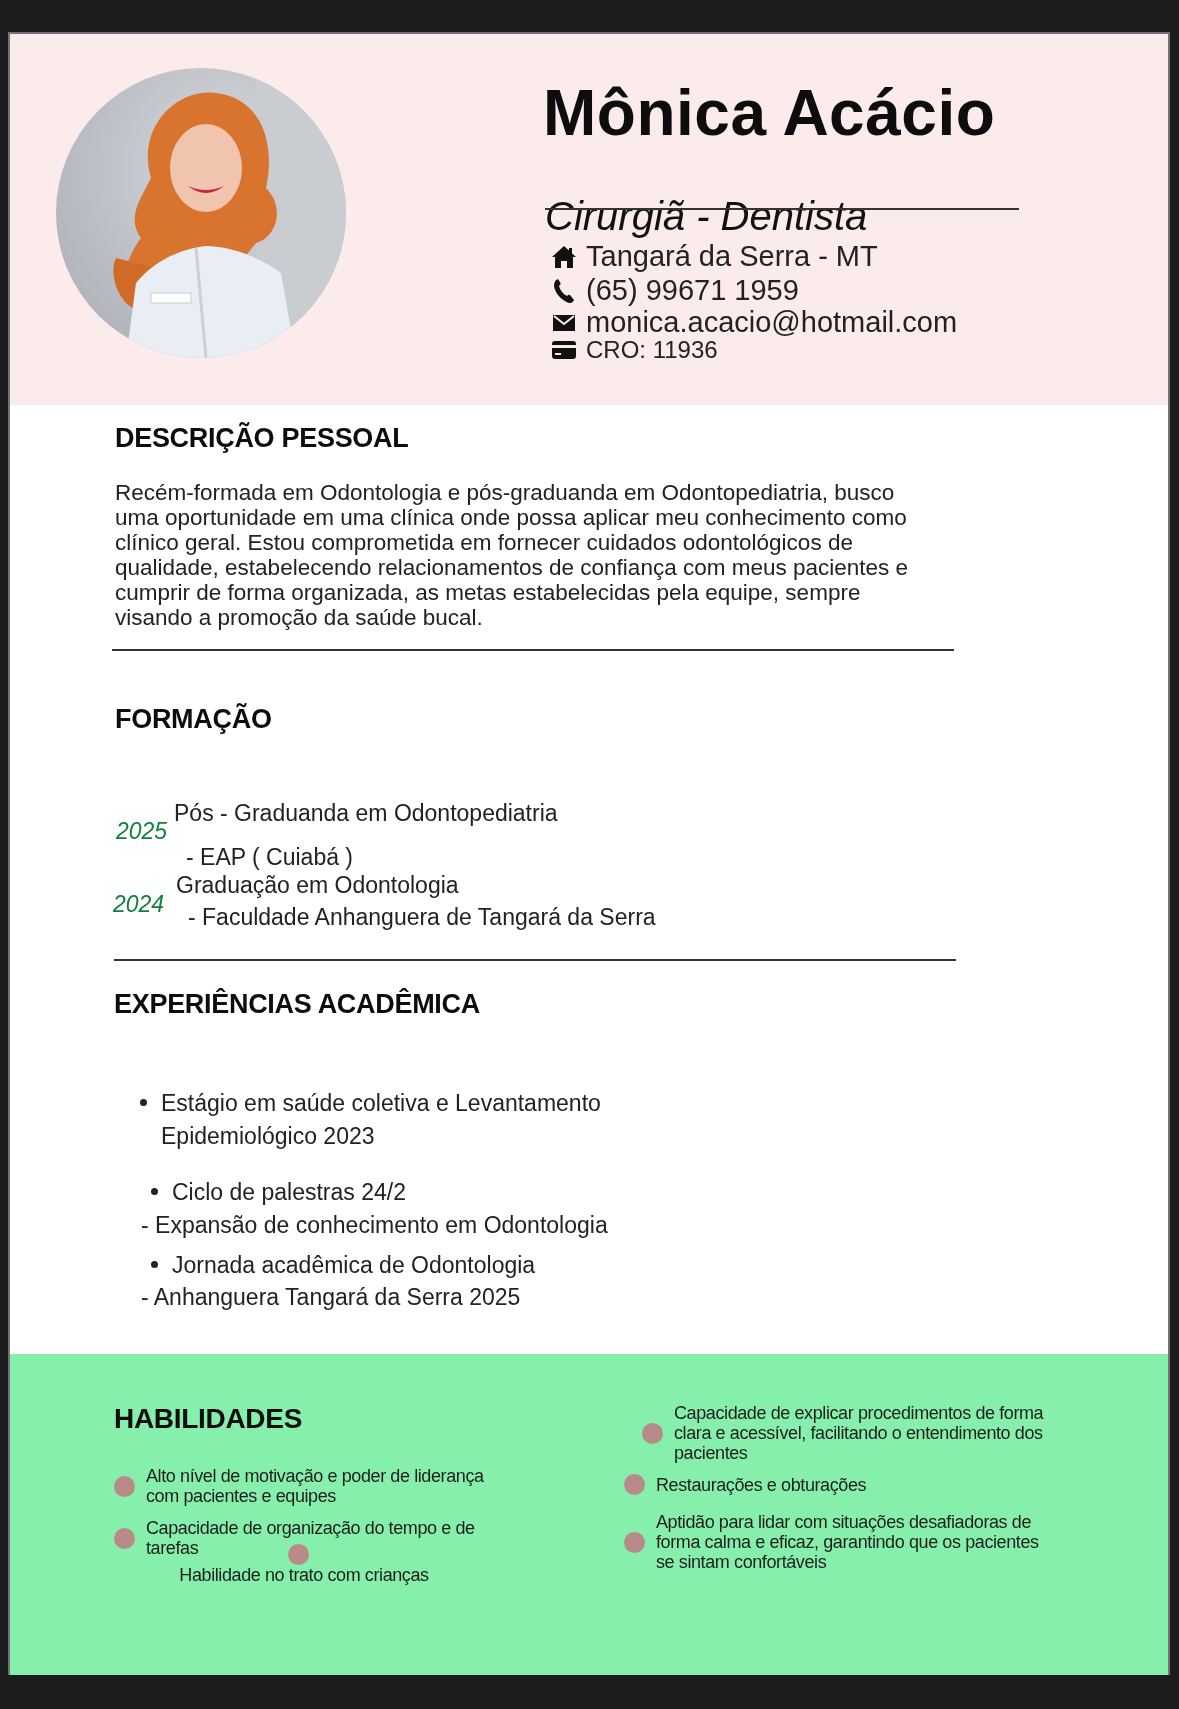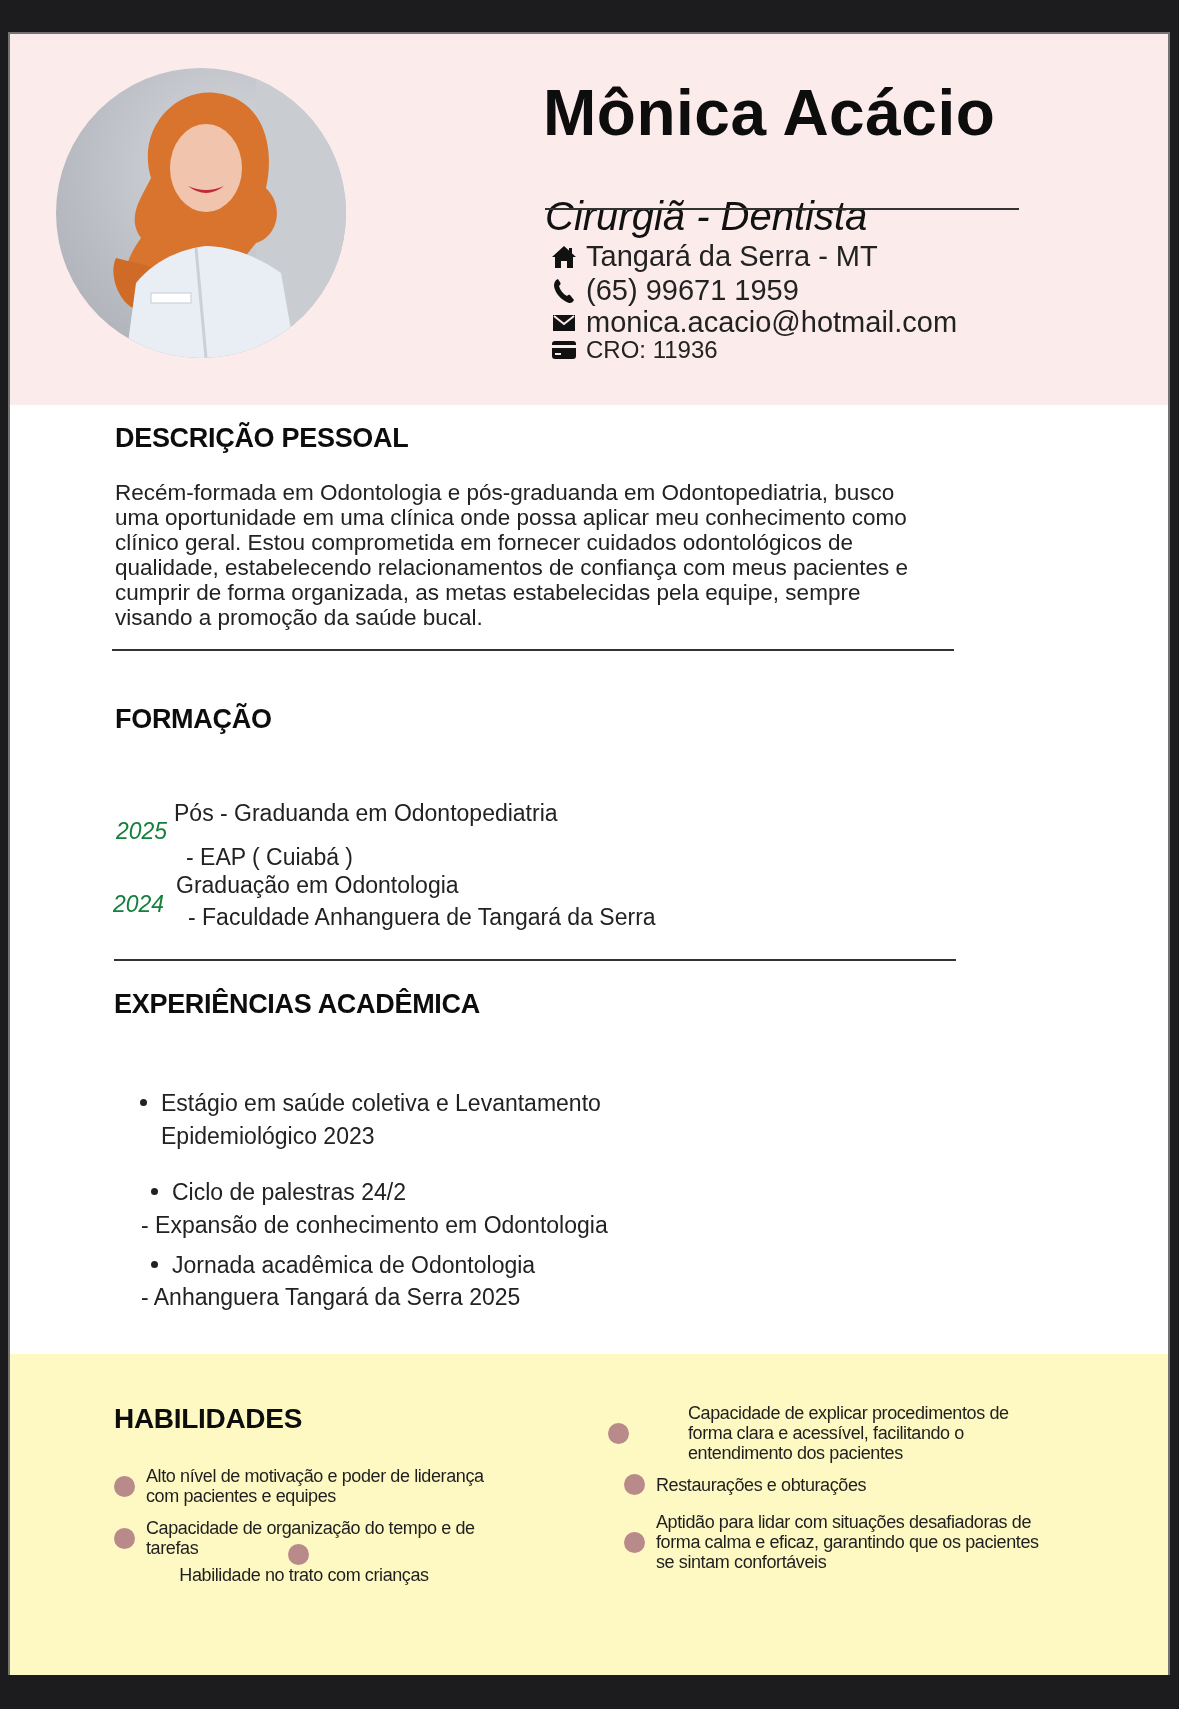--- a/index.html
+++ b/index.html
@@ -1,20 +1,20 @@
 <!DOCTYPE html>
 <html><head>
 <meta charset="utf-8">
 <style>
   * { box-sizing: border-box; margin: 0; padding: 0; }
   html, body { width: 1179px; height: 1709px; background: #1c1c1e; overflow: hidden; }
   body { position: relative; font-family: "Liberation Sans", sans-serif; color: #1a1a1a; }
   .page { position: absolute; left: 8px; top: 32px; width: 1162px; height: 1643px; background: #ffffff; border: 2px solid #737373; text-decoration: underline; }
   .header { position: absolute; left: 0; top: 0; width: 100%; height: 371px; background: #fcebeb; }
-  .footer { position: absolute; left: 0; top: 1320px; width: 100%; height: 321px; background: #fef9c3; }
+  .footer { position: absolute; left: 0; top: 1320px; width: 100%; height: 321px; background: #86efac; }
 
   .photo { position: absolute; left: 46px; top: 34px; width: 290px; height: 290px; border-radius: 50%; overflow: hidden;
            background: radial-gradient(circle at 60% 35%, #d8dadf 0%, #b9bcc2 60%, #a8abb1 100%); }
   .photo svg { width: 100%; height: 100%; display: block; }
 
   .name { position: absolute; left: 533px; top: 42px; font-size: 64px; font-weight: bold; letter-spacing: 0.5px; color: #0d0d0d; white-space: nowrap; }
   .role { position: absolute; left: 535px; top: 114px; font-size: 40px; font-style: italic; color: #111; white-space: nowrap; margin-top: 46px; }
   .hdr-line { position: absolute; left: 535px; top: 174px; width: 474px; height: 2px; background: #333; }
 
   .contact { position: absolute; left: 540px; display: flex; align-items: center; white-space: nowrap; color: #222; }
@@ -133,21 +133,21 @@
     </div>
     <div class="skill" style="left:104px; top:164px; width:380px;">
       <span class="dot"></span>
       <span class="txt">Capacidade de organização do tempo e de tarefas</span>
     </div>
     <div class="skill" style="left:104px; top:190px; width:380px;flex-direction:column;">
       <span class="dot"></span>
       <span class="txt">Habilidade no trato com crianças</span>
     </div>
 
-    <div class="skill" style="left:598px; top:49px; width:420px;gap:48px;">
+    <div class="skill" style="left:632px; top:49px; width:420px;">
       <span class="dot"></span>
       <span class="txt">Capacidade de explicar procedimentos de forma clara e acessível, facilitando o entendimento dos pacientes</span>
     </div>
     <div class="skill" style="left:614px; top:120px; width:420px;">
       <span class="dot"></span>
       <span class="txt">Restaurações e obturações</span>
     </div>
     <div class="skill" style="left:614px; top:158px; width:420px;">
       <span class="dot"></span>
       <span class="txt">Aptidão para lidar com situações desafiadoras de forma calma e eficaz, garantindo que os pacientes se sintam confortáveis</span>

